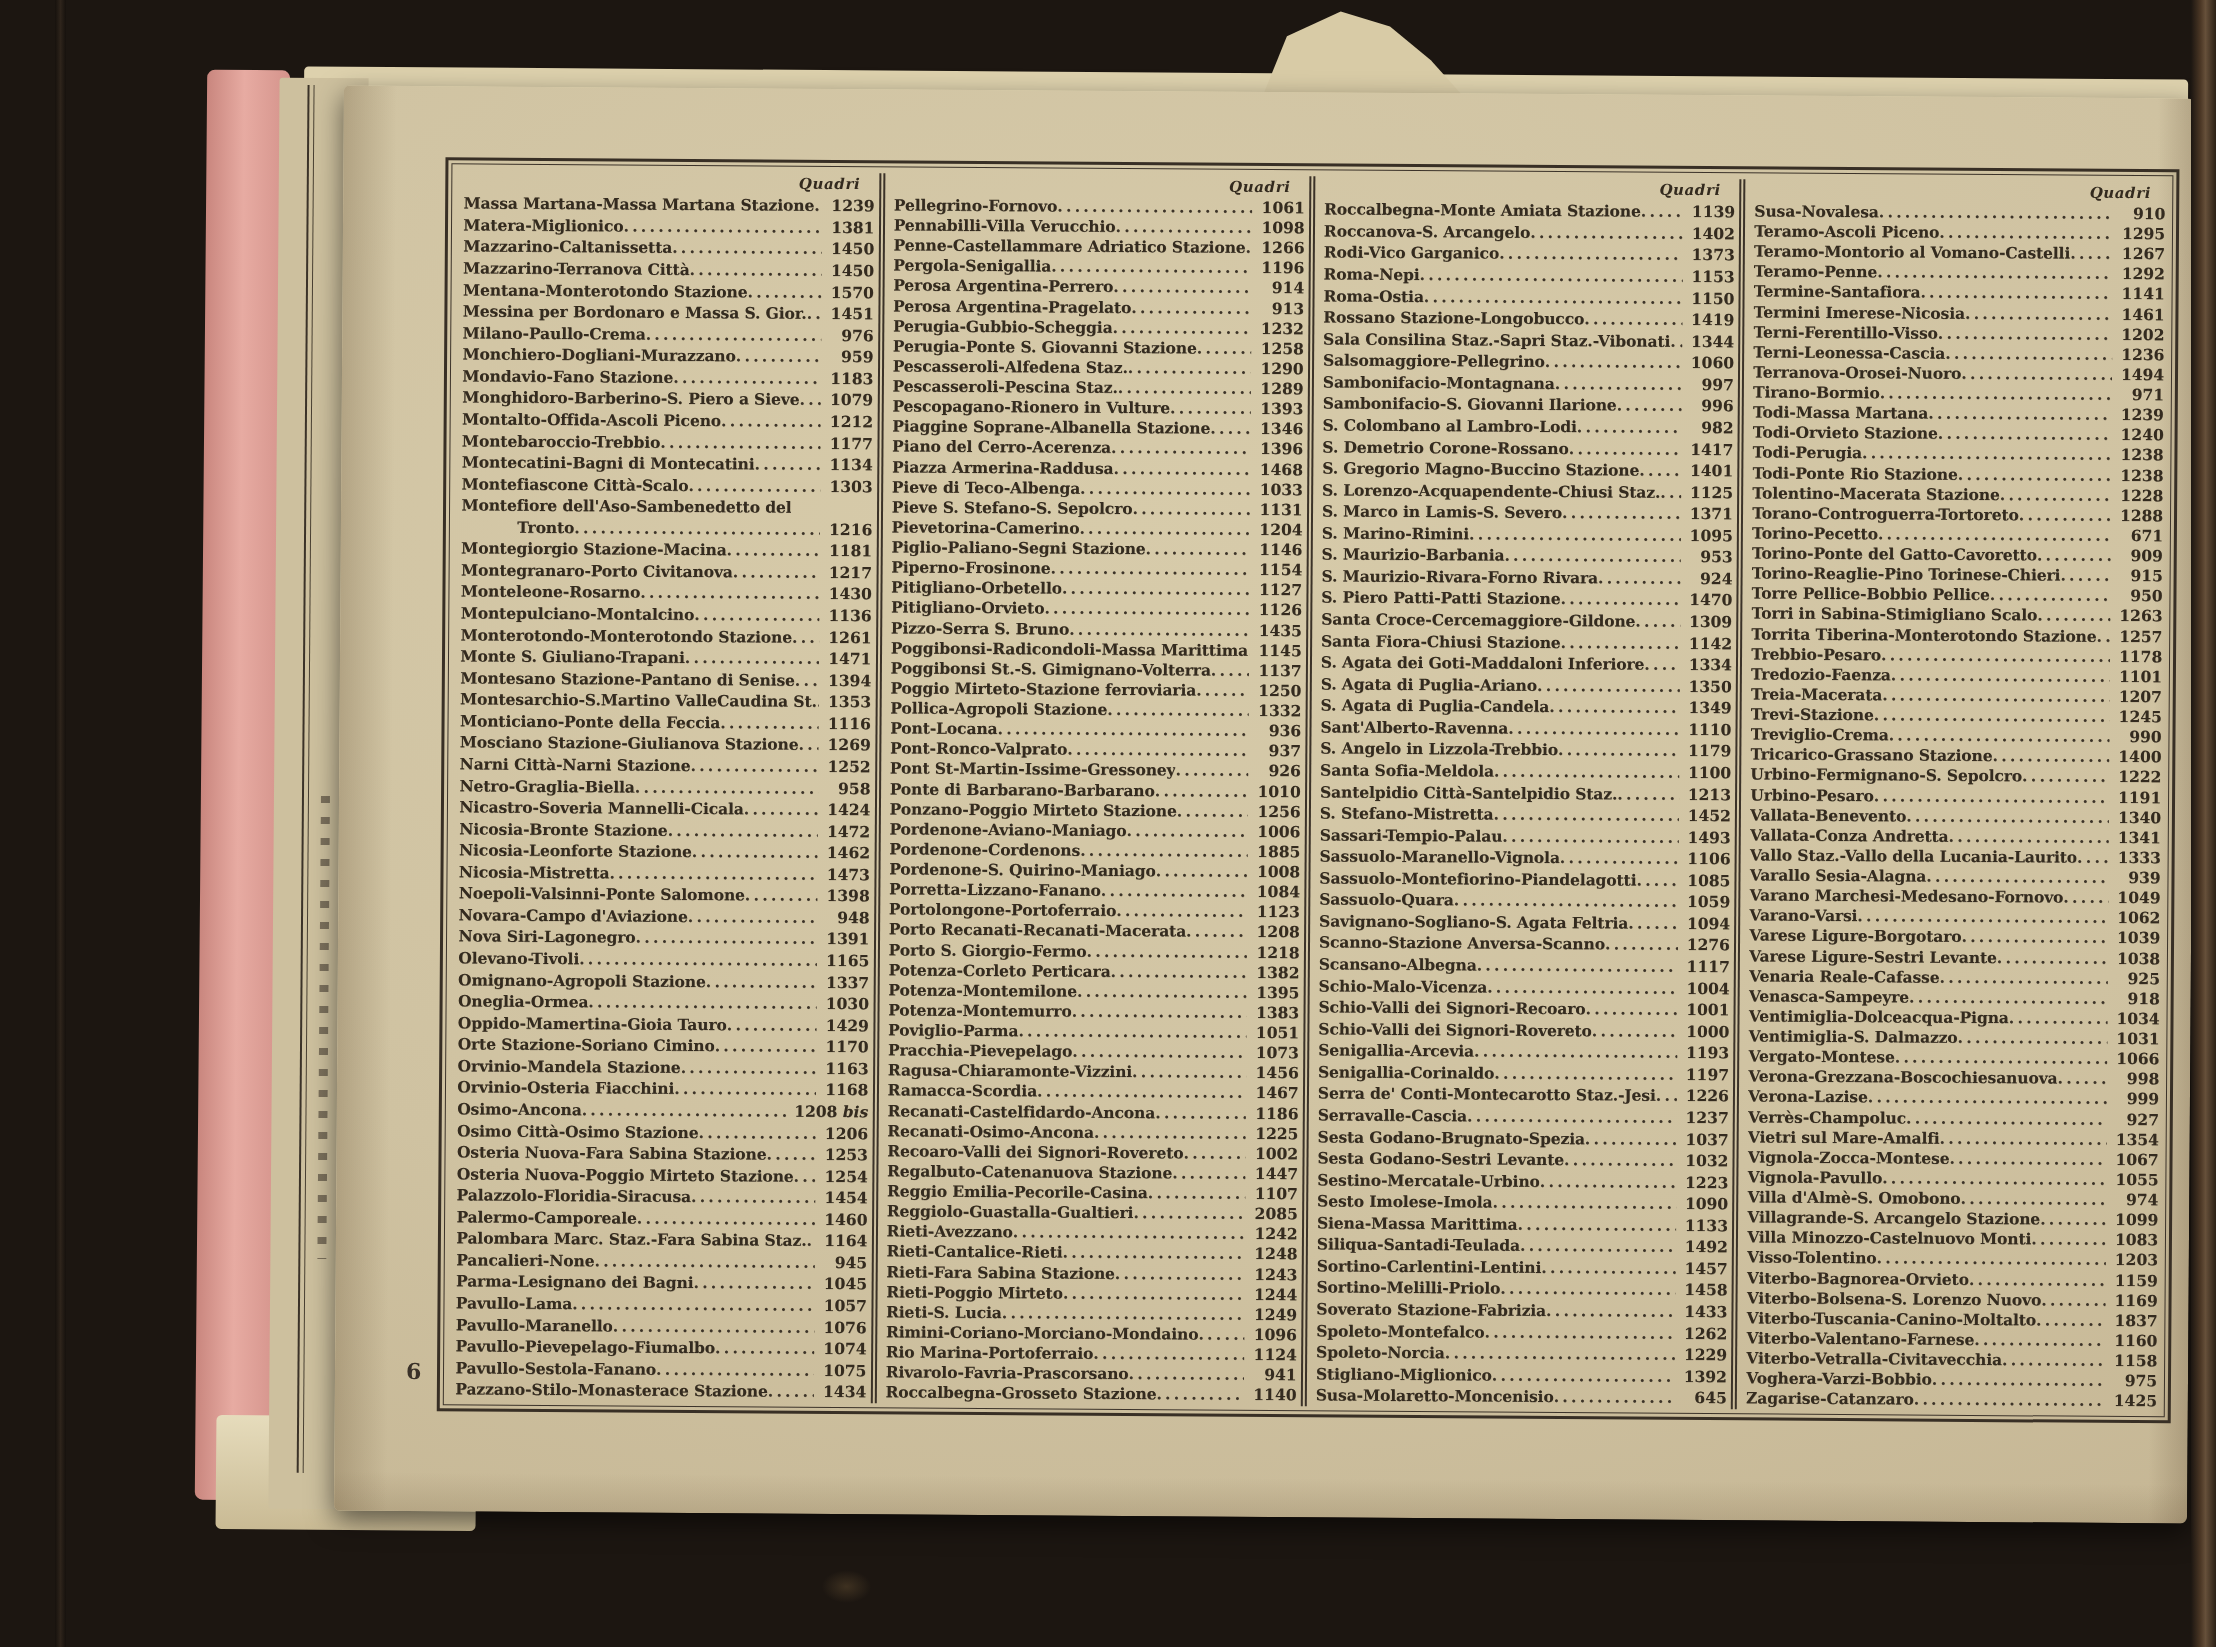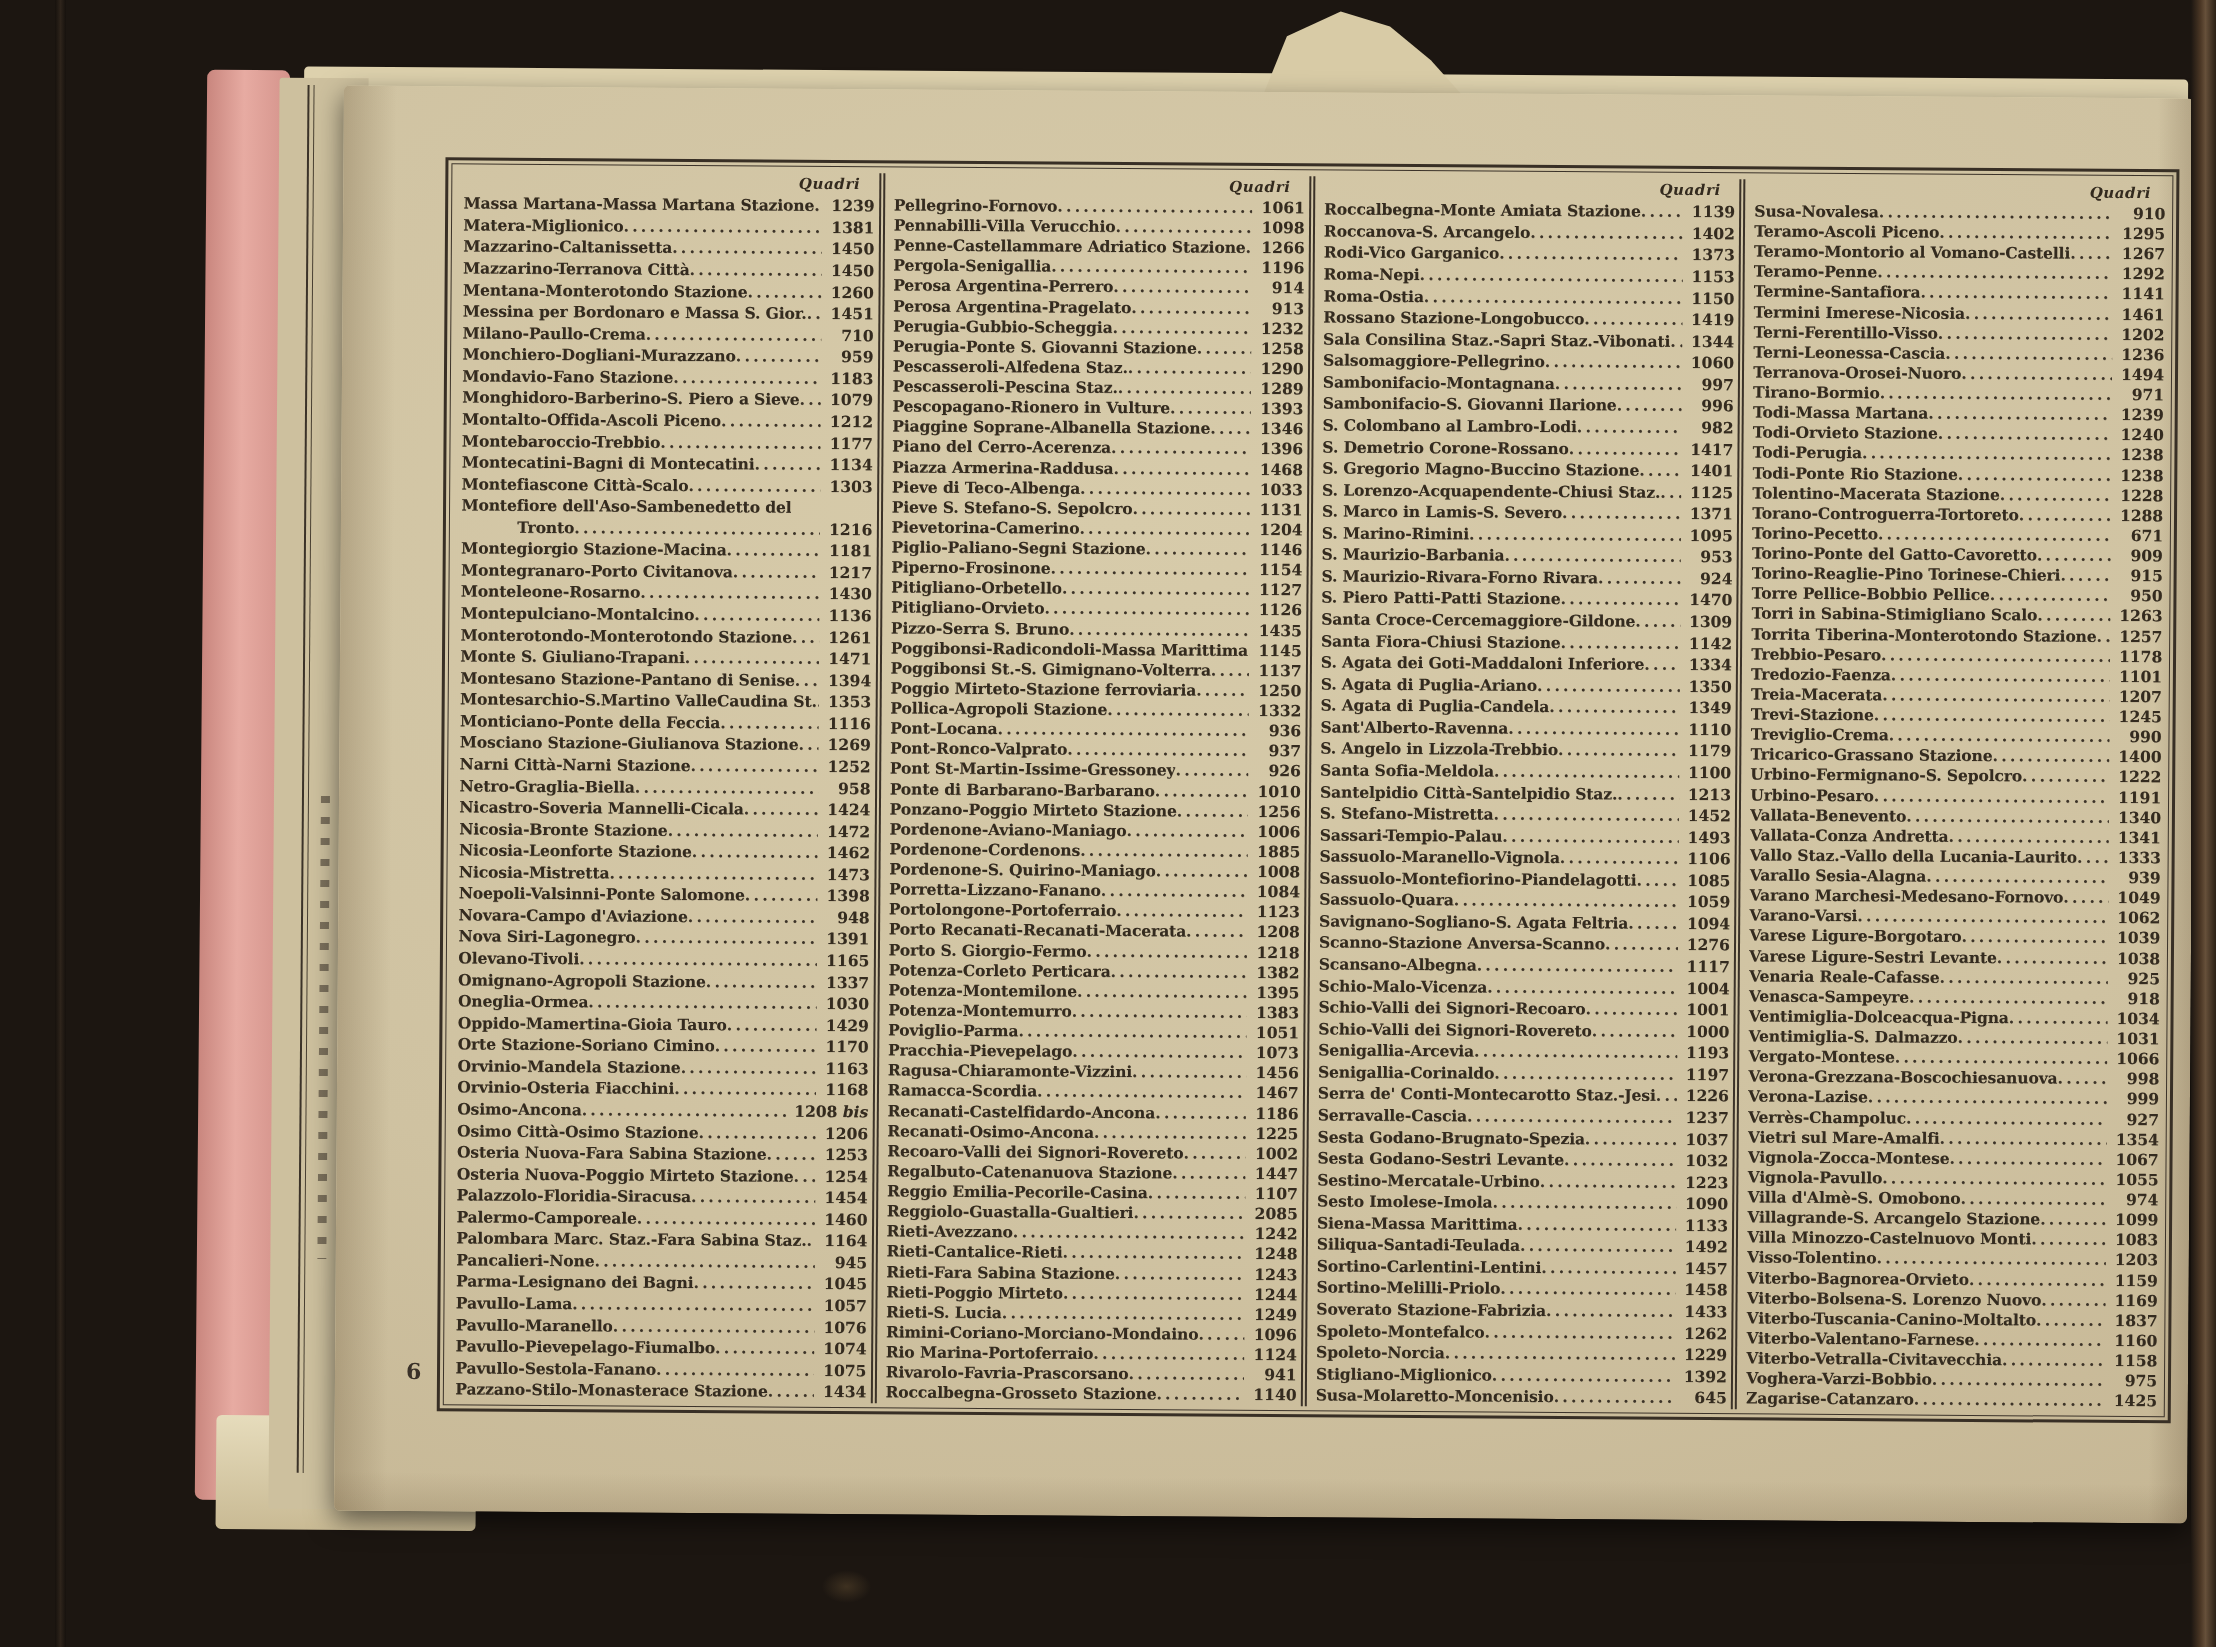--- a/index.html
+++ b/index.html
@@ -107,31 +107,31 @@
                 <span class="q">1450</span>
               </div>
               <div class="e">
                 <span class="n">Mazzarino-Terranova Città</span>
                 <span class="d"></span>
                 <span class="q">1450</span>
               </div>
               <div class="e">
                 <span class="n">Mentana-Monterotondo Stazione</span>
                 <span class="d"></span>
-                <span class="q">1260</span>
+                <span class="q">1570</span>
               </div>
               <div class="e">
                 <span class="n">Messina per Bordonaro e Massa S. Gior.</span>
                 <span class="d"></span>
                 <span class="q">1451</span>
               </div>
               <div class="e">
                 <span class="n">Milano-Paullo-Crema</span>
                 <span class="d"></span>
-                <span class="q">710</span>
+                <span class="q">976</span>
               </div>
               <div class="e">
                 <span class="n">Monchiero-Dogliani-Murazzano</span>
                 <span class="d"></span>
                 <span class="q">959</span>
               </div>
               <div class="e">
                 <span class="n">Mondavio-Fano Stazione</span>
                 <span class="d"></span>
                 <span class="q">1183</span>

